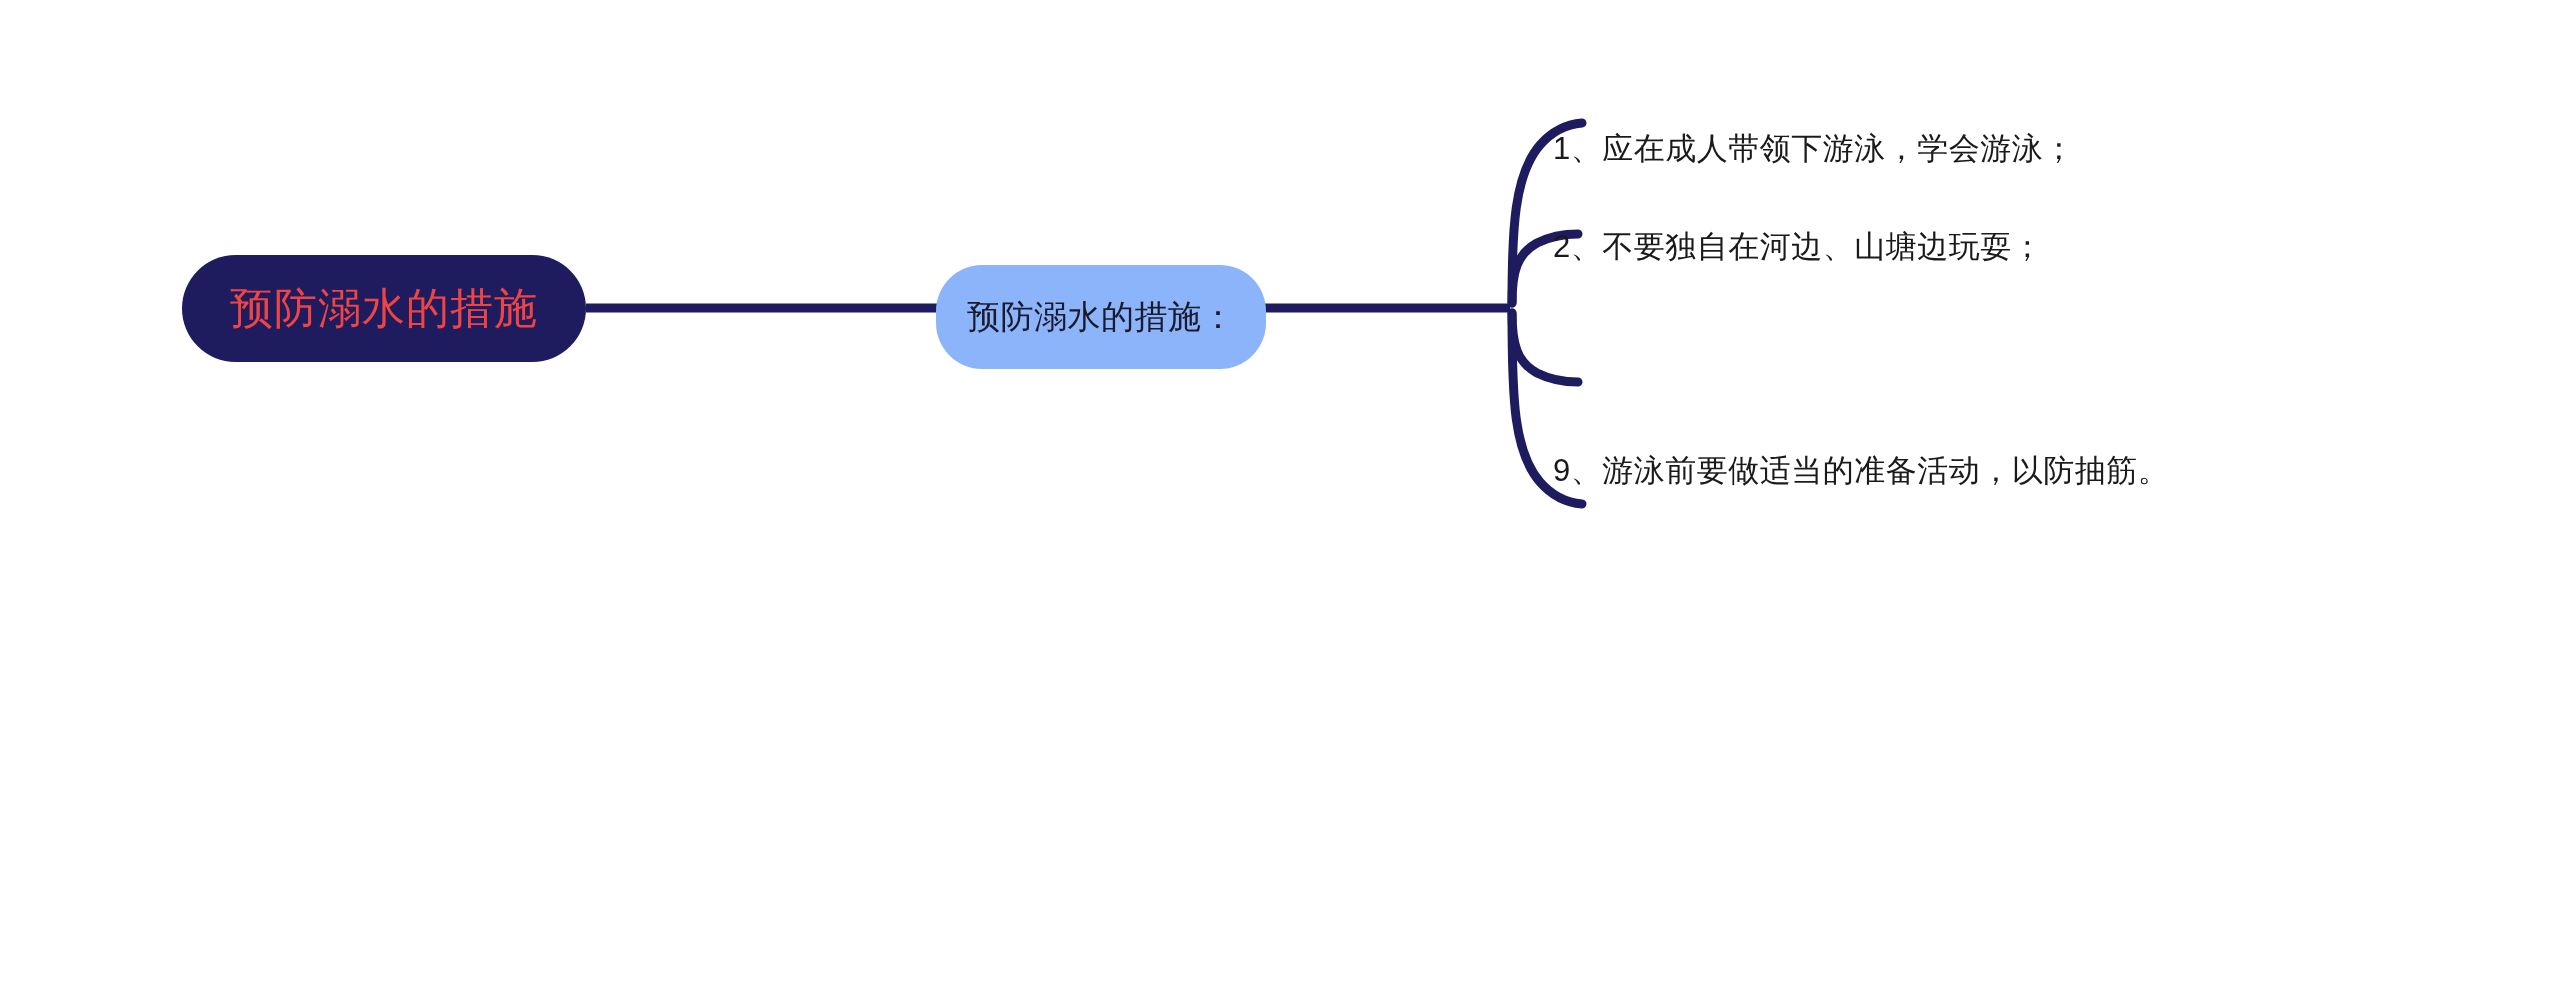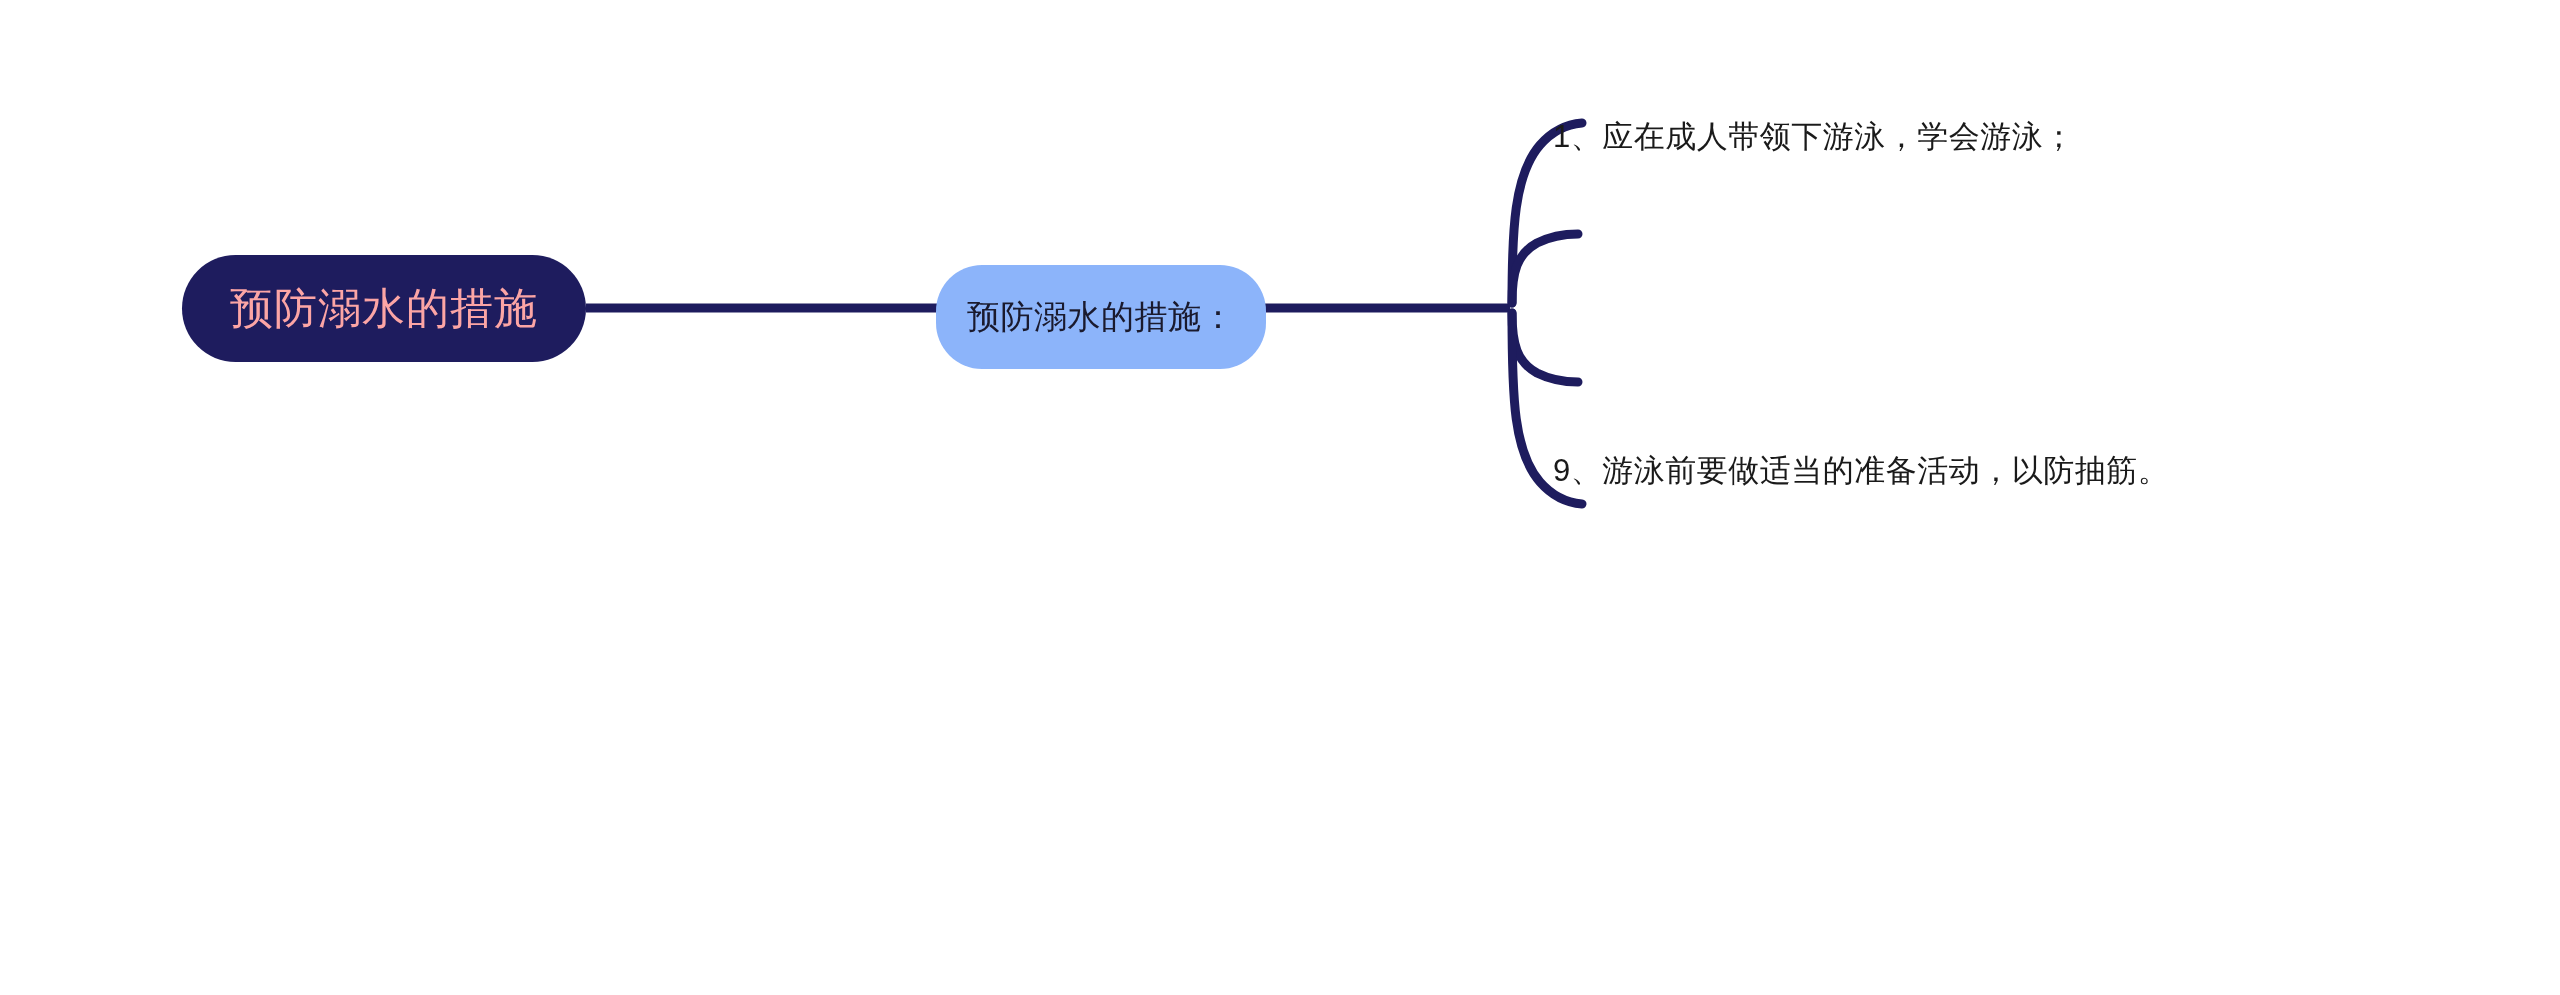--- a/index.html
+++ b/index.html
@@ -36,21 +36,21 @@
     box-sizing: border-box;
     white-space: nowrap;
   }
   #root-node {
     left: 182px;
     top: 255px;
     width: 404px;
     height: 107px;
     background: #1e1c5e;
     border-radius: 54px;
-    color: #fca5a5;
+    color: #ef4444;
     font-size: 43px;
     letter-spacing: 1px;
     font-weight: 400;
   }
   
   #branch-node {
     left: 936px;
     top: 265px;
     width: 330px;
     height: 104px;
@@ -64,21 +64,21 @@
   
   .leaf {
     position: absolute;
     left: 1553px;
     color: #1a1a1a;
     font-size: 31px;
     line-height: 1.2;
     white-space: nowrap;
     letter-spacing: 0.5px;
   }
-  #leaf-0 { top: 118px; text-align: right; }
+  #leaf-0 { top: 130px; text-align: right; }
   #leaf-1 { top: 228px; }
   #leaf-2 { top: 341px; }
   #leaf-3 { top: 452px; }
 </style>
 </head>
 <body>
 
 <div id="canvas">
 
   <svg id="wires" viewBox="0 0 2560 995" preserveAspectRatio="none" aria-hidden="true">
@@ -112,19 +112,22 @@
   </div>
 
   <div class="node" id="branch-node">
     <span>预防溺水的措施：</span>
   </div>
 
   <div class="leaf" id="leaf-0">
     <span>1、应在成人带领下游泳，学会游泳；</span>
   </div>
 
+  <div class="leaf" id="leaf-1">
+    <span>2、不要独自在河边、山塘边玩耍；</span>
+  </div>
 
 
   <div class="leaf" id="leaf-3">
     <span>9、游泳前要做适当的准备活动，以防抽筋。</span>
   </div>
 
 </div>
 
 </body></html>

